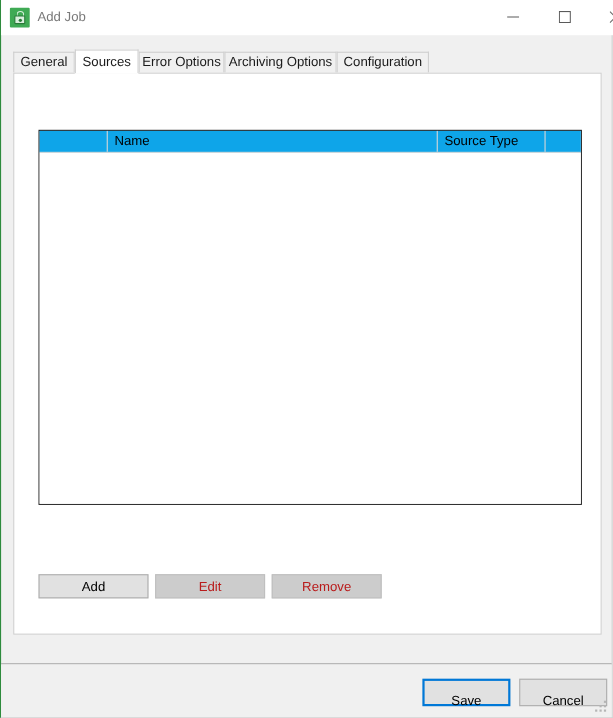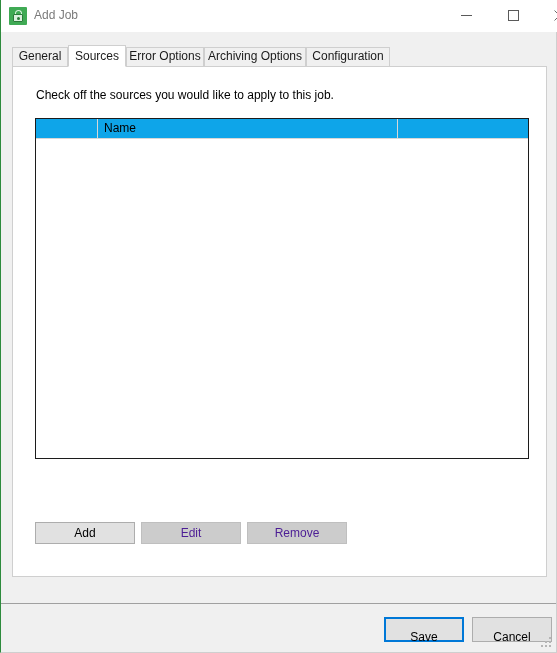--- a/index.html
+++ b/index.html
@@ -213,21 +213,21 @@
     text-align: center;
     line-height: 20px;
     padding: 0;
     cursor: default;
     white-space: nowrap;
     margin-top: 48px;
   }
   .btn.disabled {
     background: #cccccc;
     border-color: #bfbfbf;
-    color: #4c1d95;
+    color: #b91c1c;
   }
   #btn-add    { left: 22px;  top: 407px; width: 100px; }
   #btn-edit   { left: 128px; top: 407px; width: 100px; }
   #btn-remove { left: 234px; top: 407px; width: 100px; }
 
   
   #footer-sep {
     position: absolute;
     left: 0;
     top: 603px;
@@ -315,29 +315,31 @@
   <div id="tabstrip">
     <div class="tab" style="left:0px;   width:56px;">General</div>
     <div class="tab active" style="left:56px;  width:58px;">Sources</div>
     <div class="tab" style="left:114px; width:78px;">Error Options</div>
     <div class="tab" style="left:192px; width:102px;">Archiving Options</div>
     <div class="tab" style="left:294px; width:84px;">Configuration</div>
   </div>
 
   <div id="tabpanel">
 
-    <div id="instruction">Check off the sources you would like to apply to this job.</div>
 
     <div id="listview">
       <div id="list-header">
         <div class="col" style="left:0px;   width:62px;">
             <span class="coltxt"></span>
           </div>
         <div class="col" style="left:62px;  width:300px;">
             <span class="coltxt">Name</span>
+          </div>
+        <div class="col" style="left:362px; width:98px;">
+            <span class="coltxt">Source Type</span>
           </div>
         <div class="col" style="left:460px; width:32px; border-right:none;">
             <span class="coltxt"></span>
           </div>
       </div>
       <div id="list-body"></div>
     </div>
 
     <button class="btn" id="btn-add">Add</button>
     <button class="btn disabled" id="btn-edit">Edit</button>

